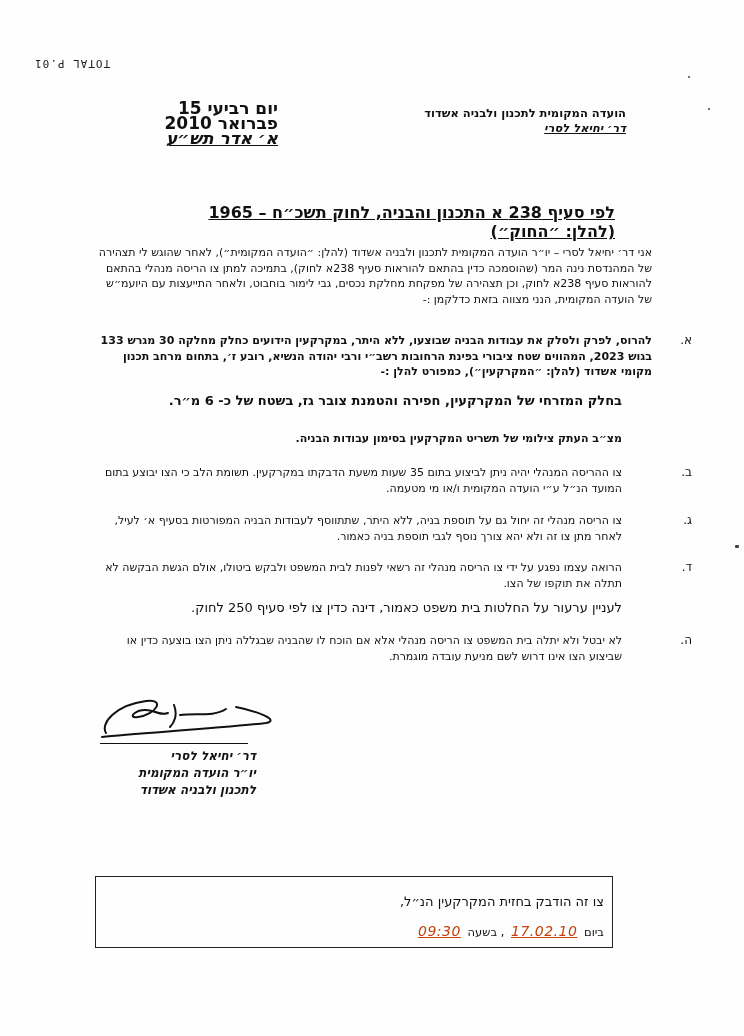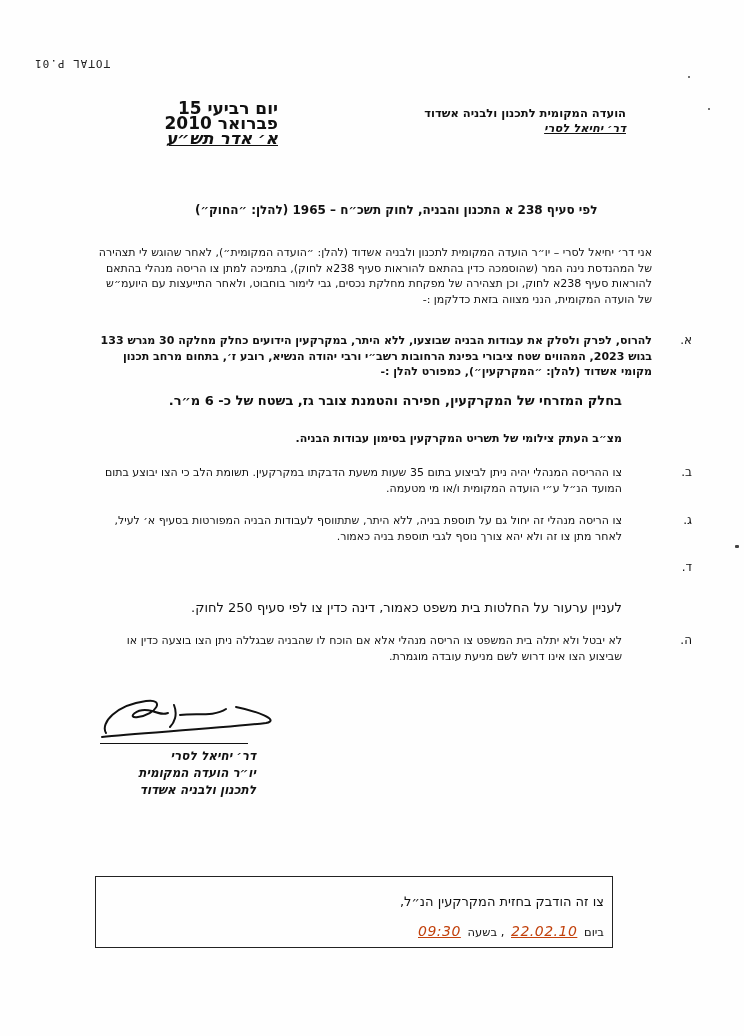--- a/index.html
+++ b/index.html
@@ -56,23 +56,24 @@
     .doc-title {
       position: absolute;
       left: 0; right: 0; top: 172px;
       text-align: center;
       font-size: 22px;
       font-weight: bold;
     }
     .doc-subtitle {
       position: absolute;
       left: 195px; width: 420px; top: 203px;
-      text-align: left;
-      font-size: 12px;
-      font-weight: bold;
+      text-align: right;
+      font-size: 16px;
+      font-weight: bold;
+      text-decoration: underline;
       direction: rtl;
     }
 
     .intro {
       position: absolute;
       right: 92px; top: 245px;
       width: 560px;
       font-size: 11px;
       line-height: 15.5px;
     }
@@ -217,20 +218,21 @@
     <div class="clause-body" style="right:30px">צו ההריסה המנהלי יהיה ניתן לביצוע בתום 35 שעות משעת הדבקתו במקרקעין. תשומת הלב כי הצו יבוצע בתום המועד הנ״ל ע״י הועדה המקומית ו/או מי מטעמה.</div>
   </div>
 
   <div class="clause rtl" style="top:513px;height:34px">
     <div class="clause-letter" style="right:-40px">ג.</div>
     <div class="clause-body" style="right:30px">צו הריסה מנהלי זה יחול גם על תוספת בניה, ללא היתר, שתתווסף לעבודות הבניה המפורטות בסעיף א׳ לעיל, לאחר מתן צו זה ולא יהא צורך נוסף לגבי תוספת בניה כאמור.</div>
   </div>
 
   <div class="clause rtl" style="top:560px;height:34px">
     <div class="clause-letter" style="right:-40px">ד.</div>
+    <div class="clause-body" style="right:30px">הרואה עצמו נפגע על ידי צו הריסה מנהלי זה רשאי לפנות לבית המשפט ולבקש ביטולו, אולם הגשת הבקשה לא תתלה את תוקפו של הצו.</div>
   </div>
 
   <div class="appeal-note">לעניין ערעור על החלטות בית משפט כאמור, דינה כדין צו לפי סעיף 250 לחוק.</div>
 
   <div class="clause rtl" style="top:633px;height:34px">
     <div class="clause-letter" style="right:-40px">ה.</div>
     <div class="clause-body" style="right:30px">לא יבטל ולא יתלה בית המשפט צו הריסה מנהלי אלא אם הוכח לו שהבניה שבגללה ניתן הצו בוצעה כדין או שביצוע הצו אינו דרוש לשם מניעת עובדה מוגמרת.</div>
   </div>
 
   <div class="signature-area">
@@ -242,19 +244,19 @@
       <div>דר׳ יחיאל לסרי</div>
       <div>יו״ר הועדה המקומית</div>
       <div>לתכנון ולבניה אשדוד</div>
     </div>
   </div>
 
   <div class="posting-box">
     <div class="posting-line1">צו זה הודבק בחזית המקרקעין הנ״ל,</div>
     <div class="posting-line2">
       <span>ביום</span>
-      <span class="handwritten">22.02.10</span>
+      <span class="handwritten">17.02.10</span>
       <span>, בשעה</span>
       <span class="handwritten">09:30</span>
     </div>
   </div>
 
 </div>
 
 </body></html>

